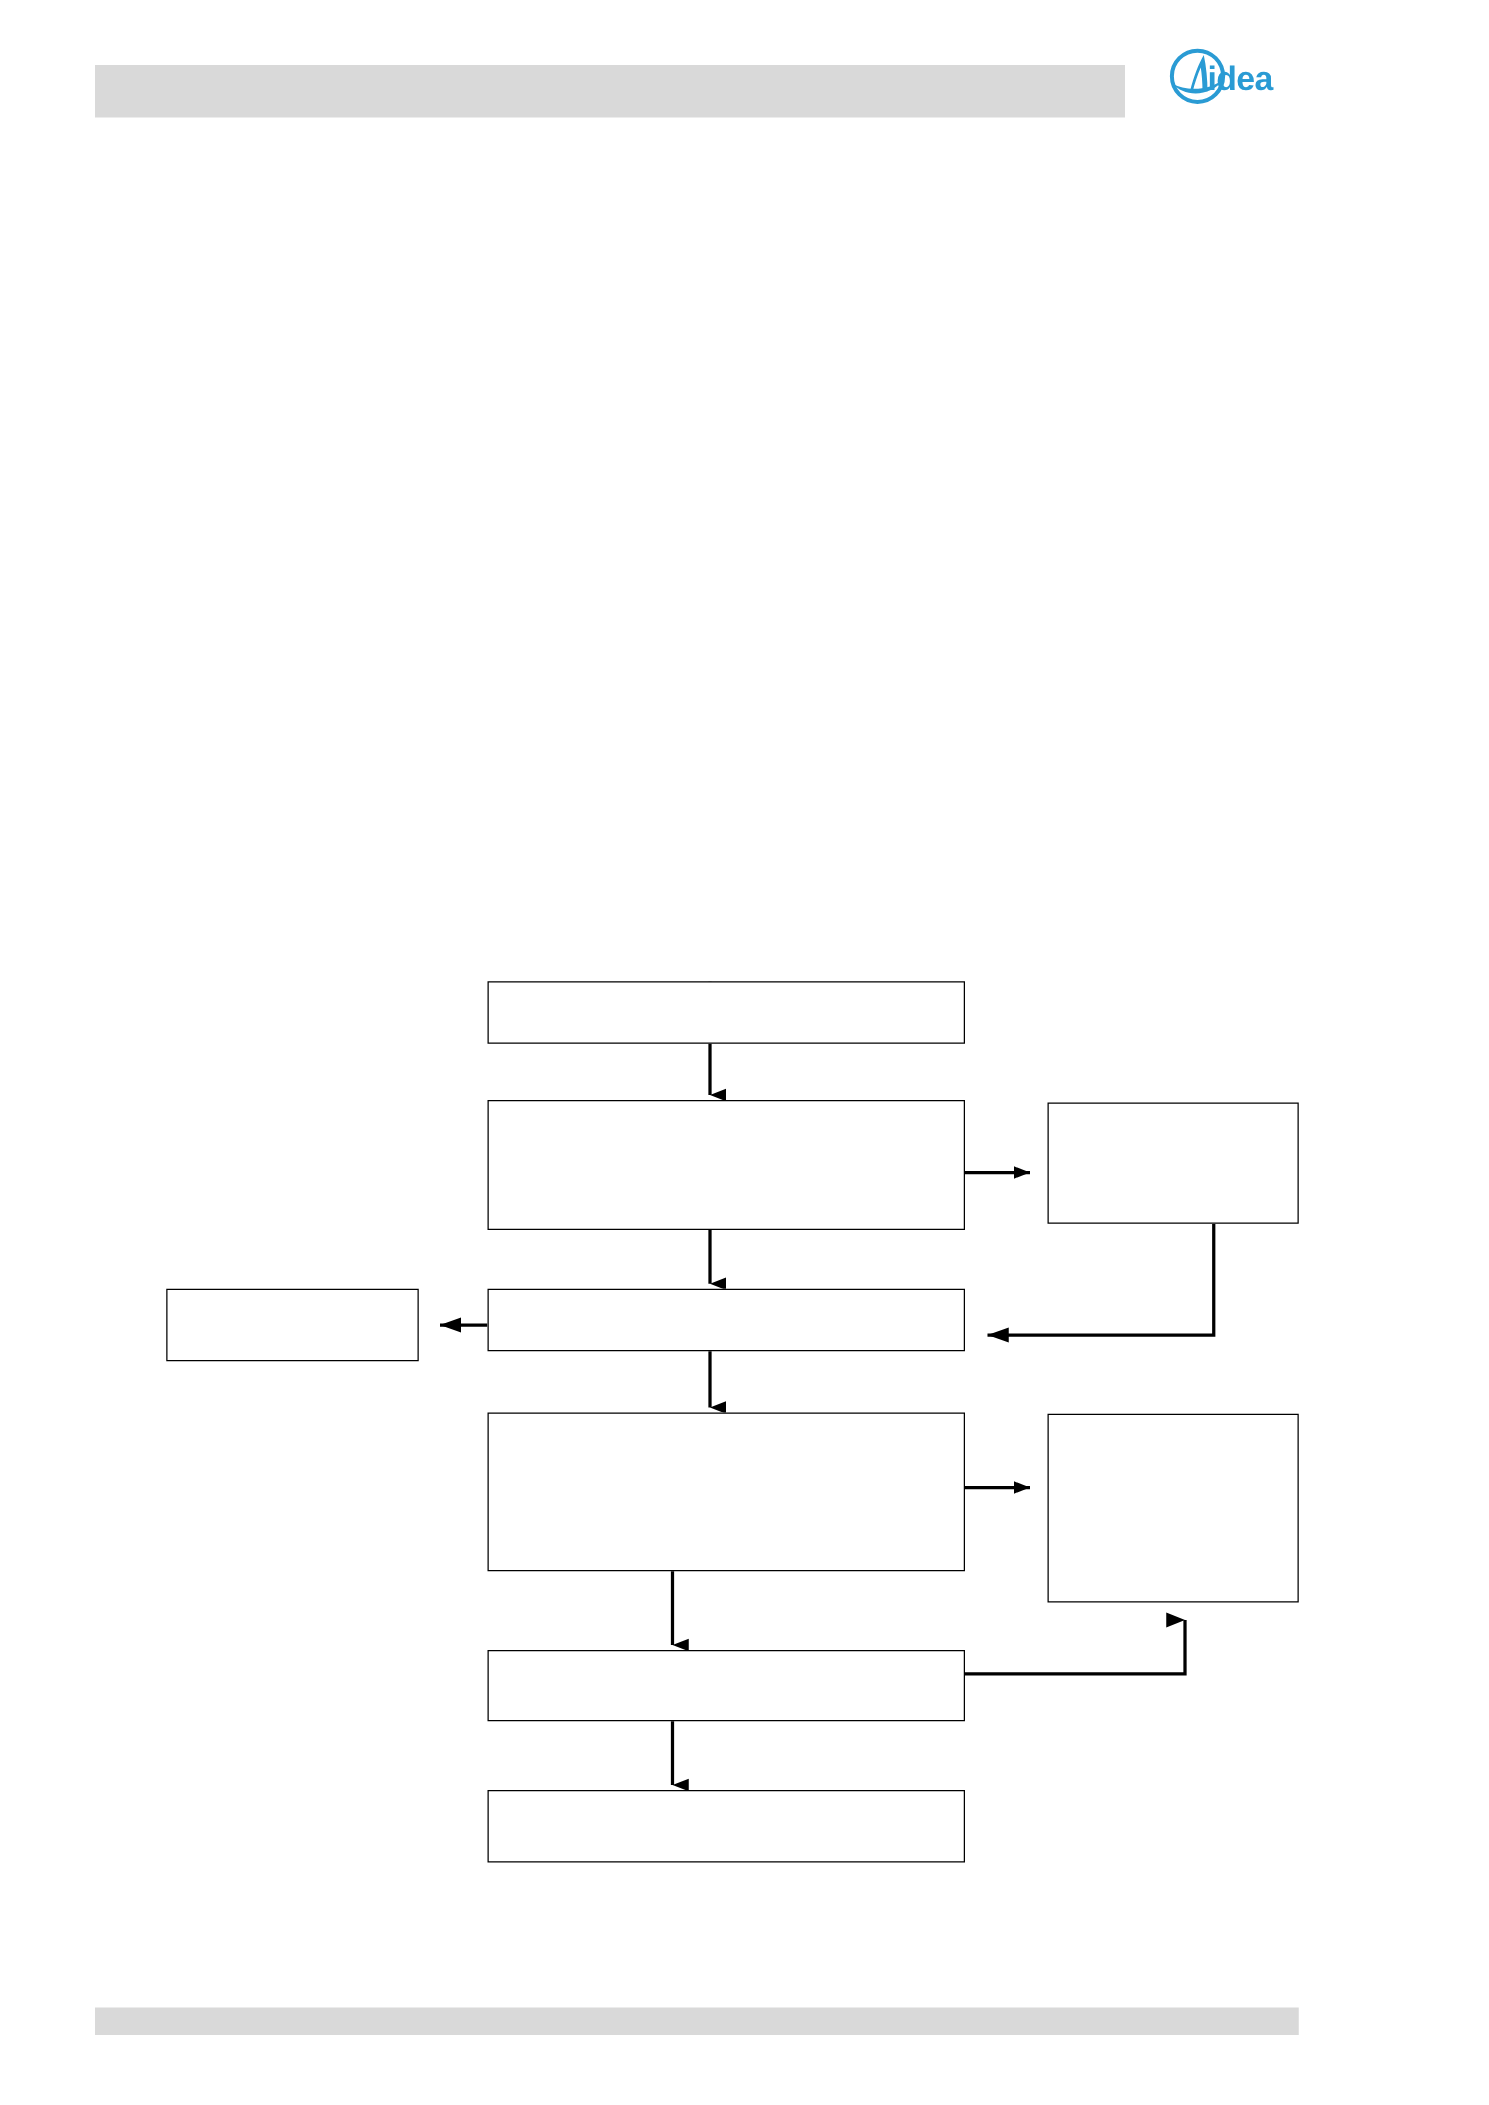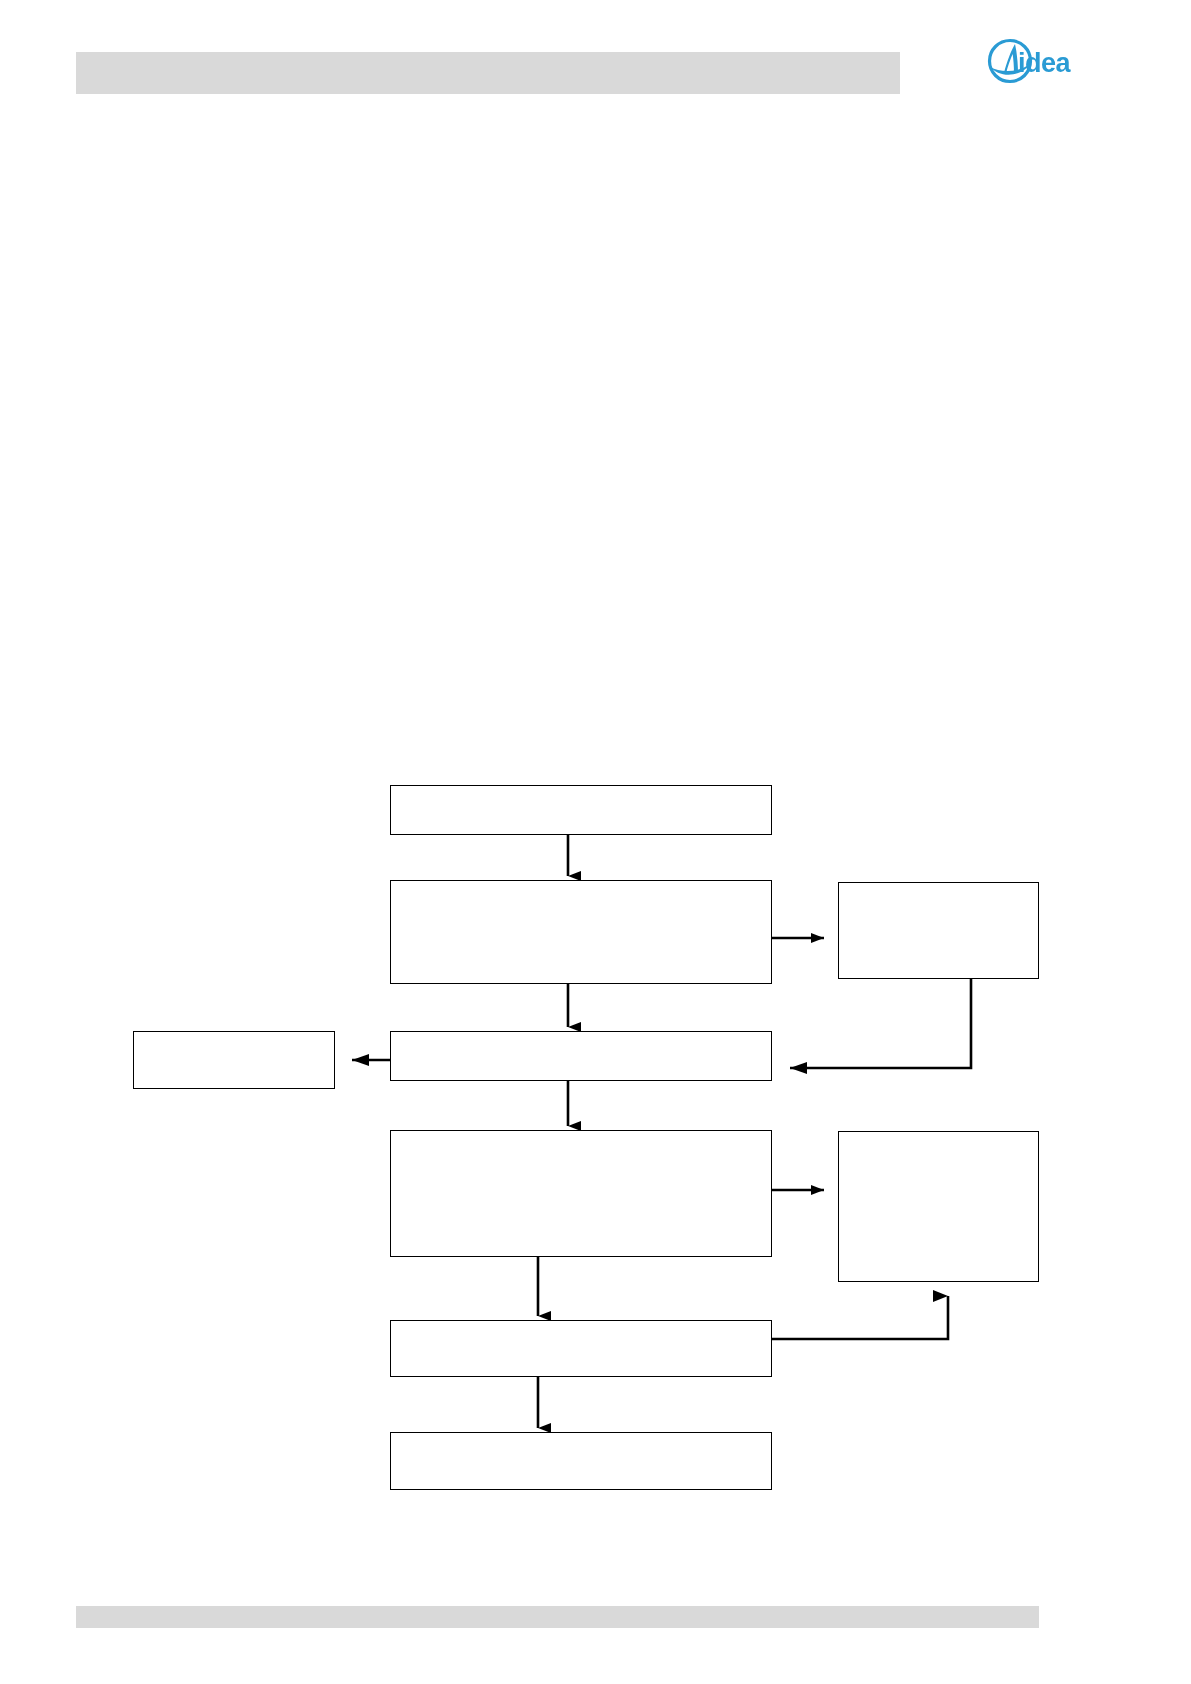--- a/index.html
+++ b/index.html
@@ -34,21 +34,21 @@
     top: 11px;
     font-size: 15px;
     color: #3d3d3d;
     line-height: 20px;
     white-space: nowrap;
   }
 
   
   #logo {
     position: absolute;
-    left: 984px;
+    left: 932px;
     top: 33px;
     width: 110px;
     height: 62px;
     text-decoration: underline;
   }
   #logo svg { display: block; }
 
   
   #footer-bar {
     position: absolute;

